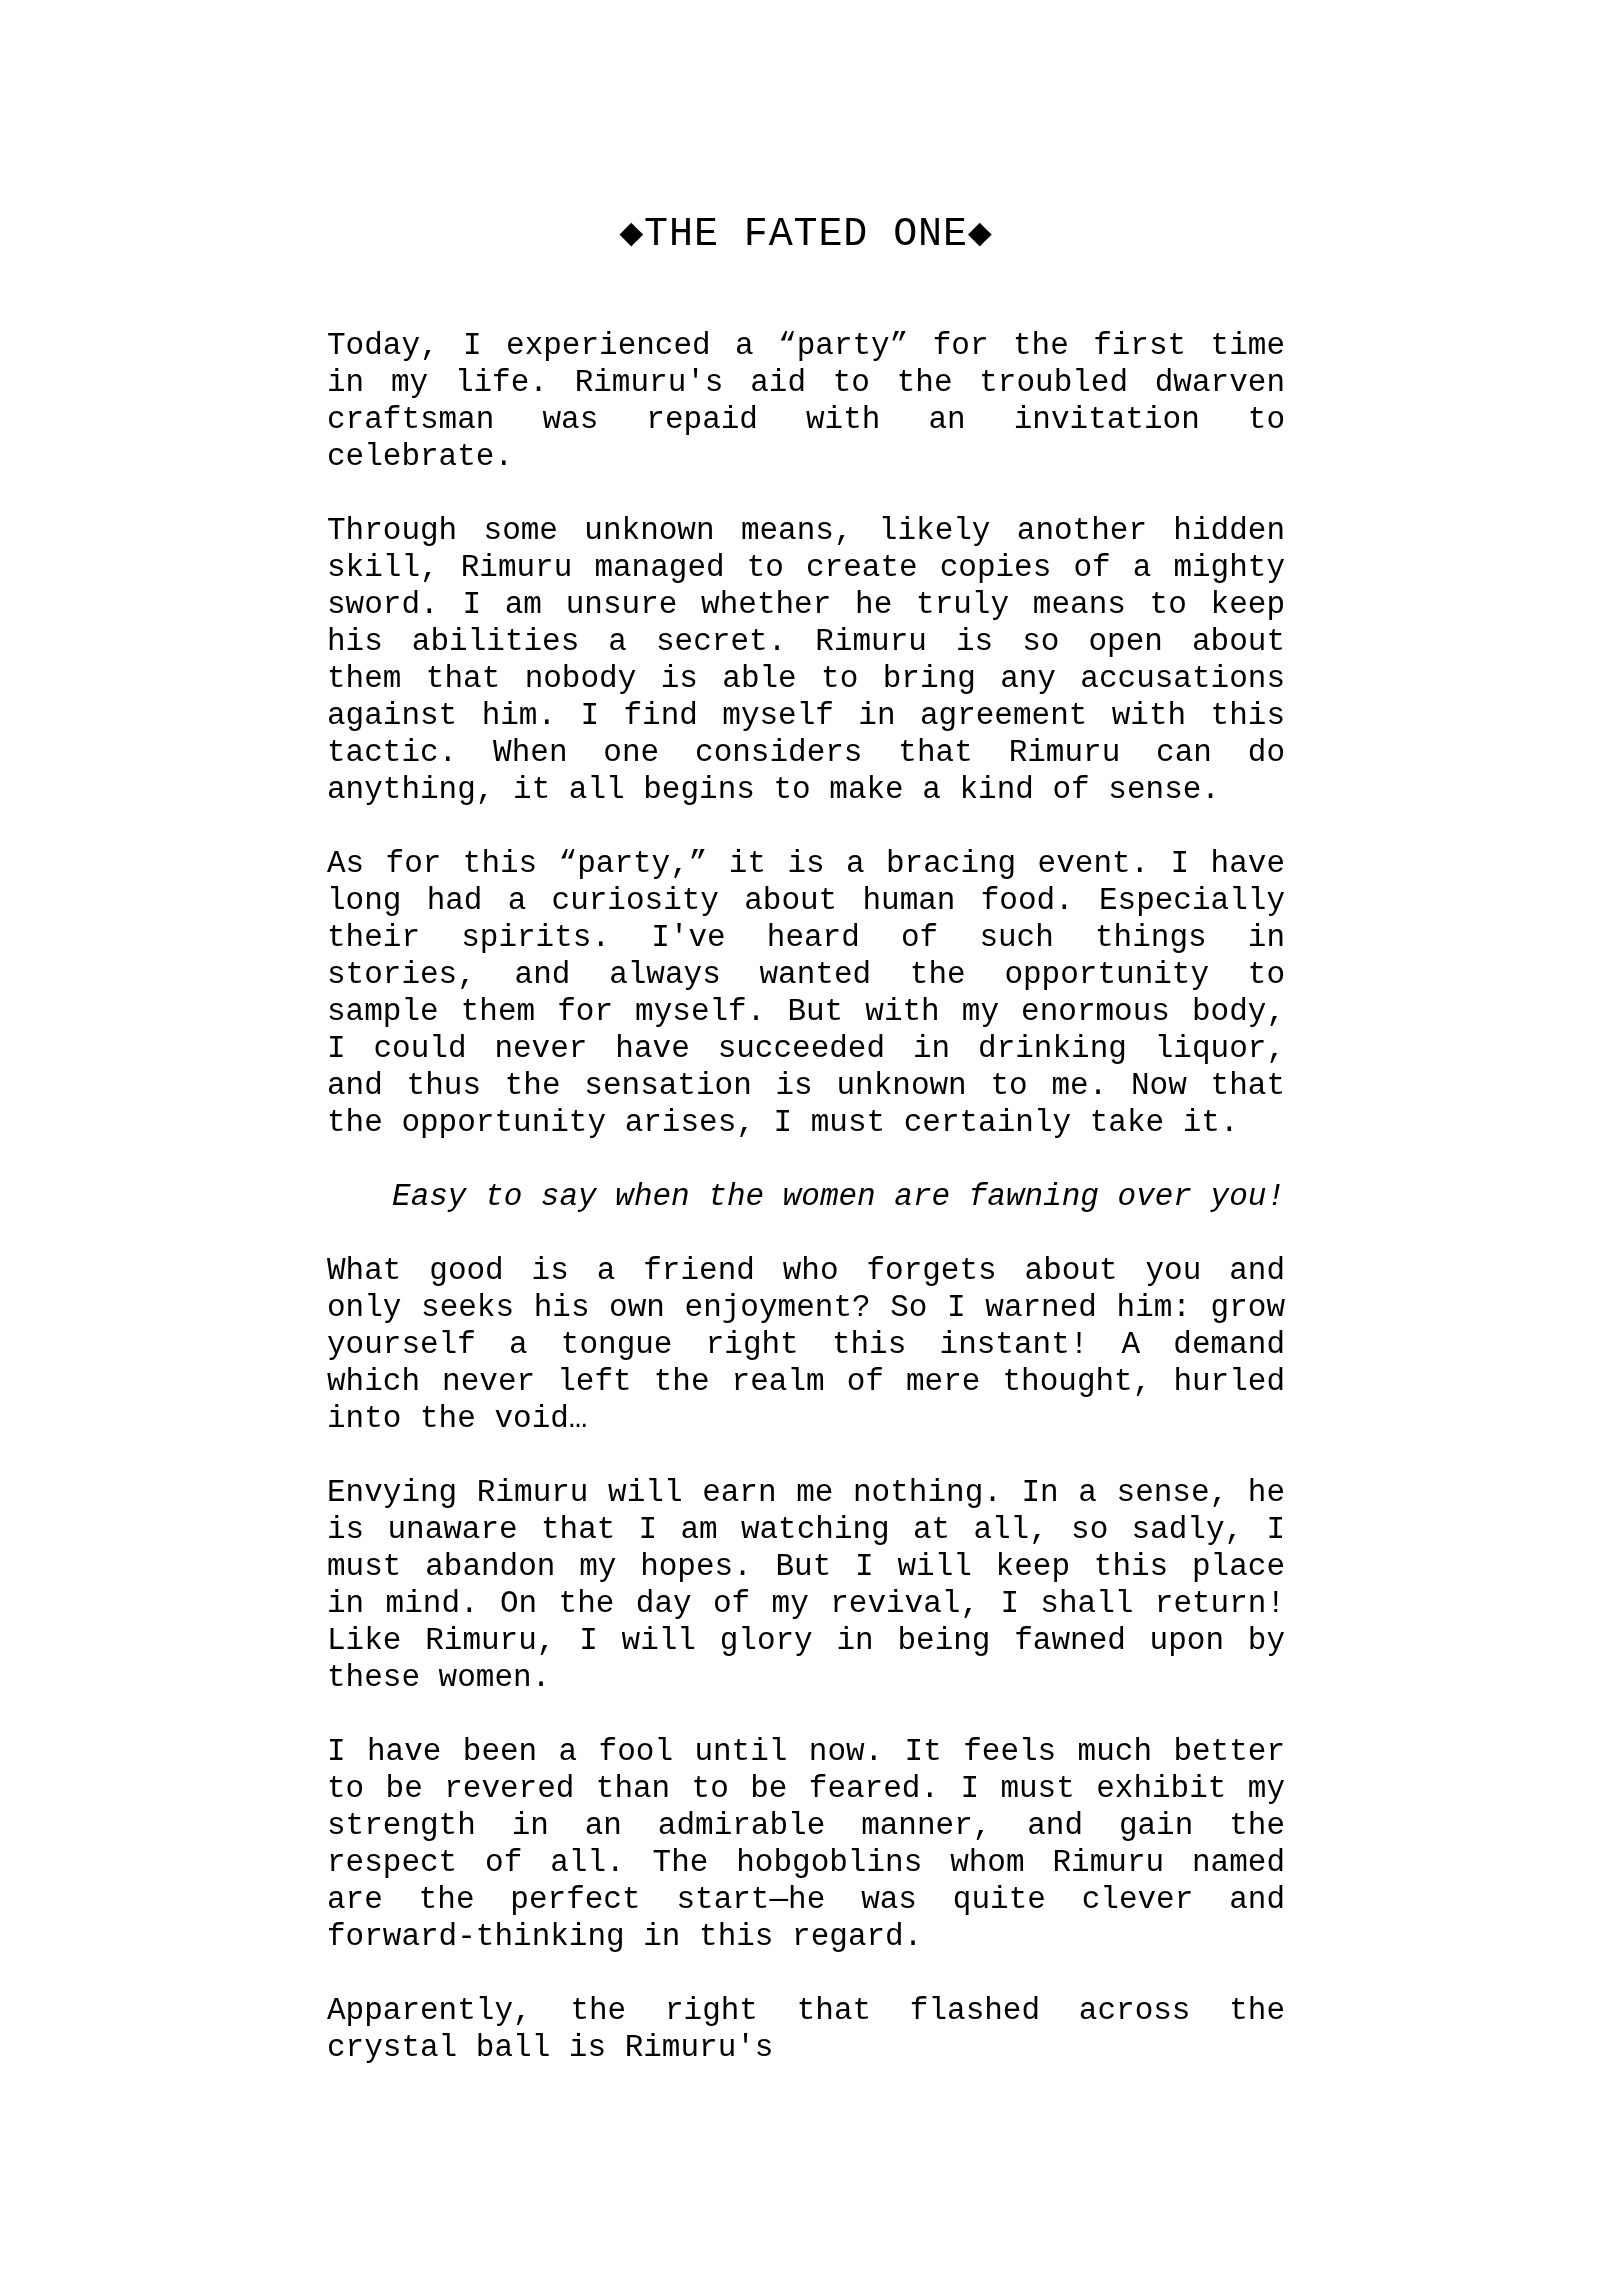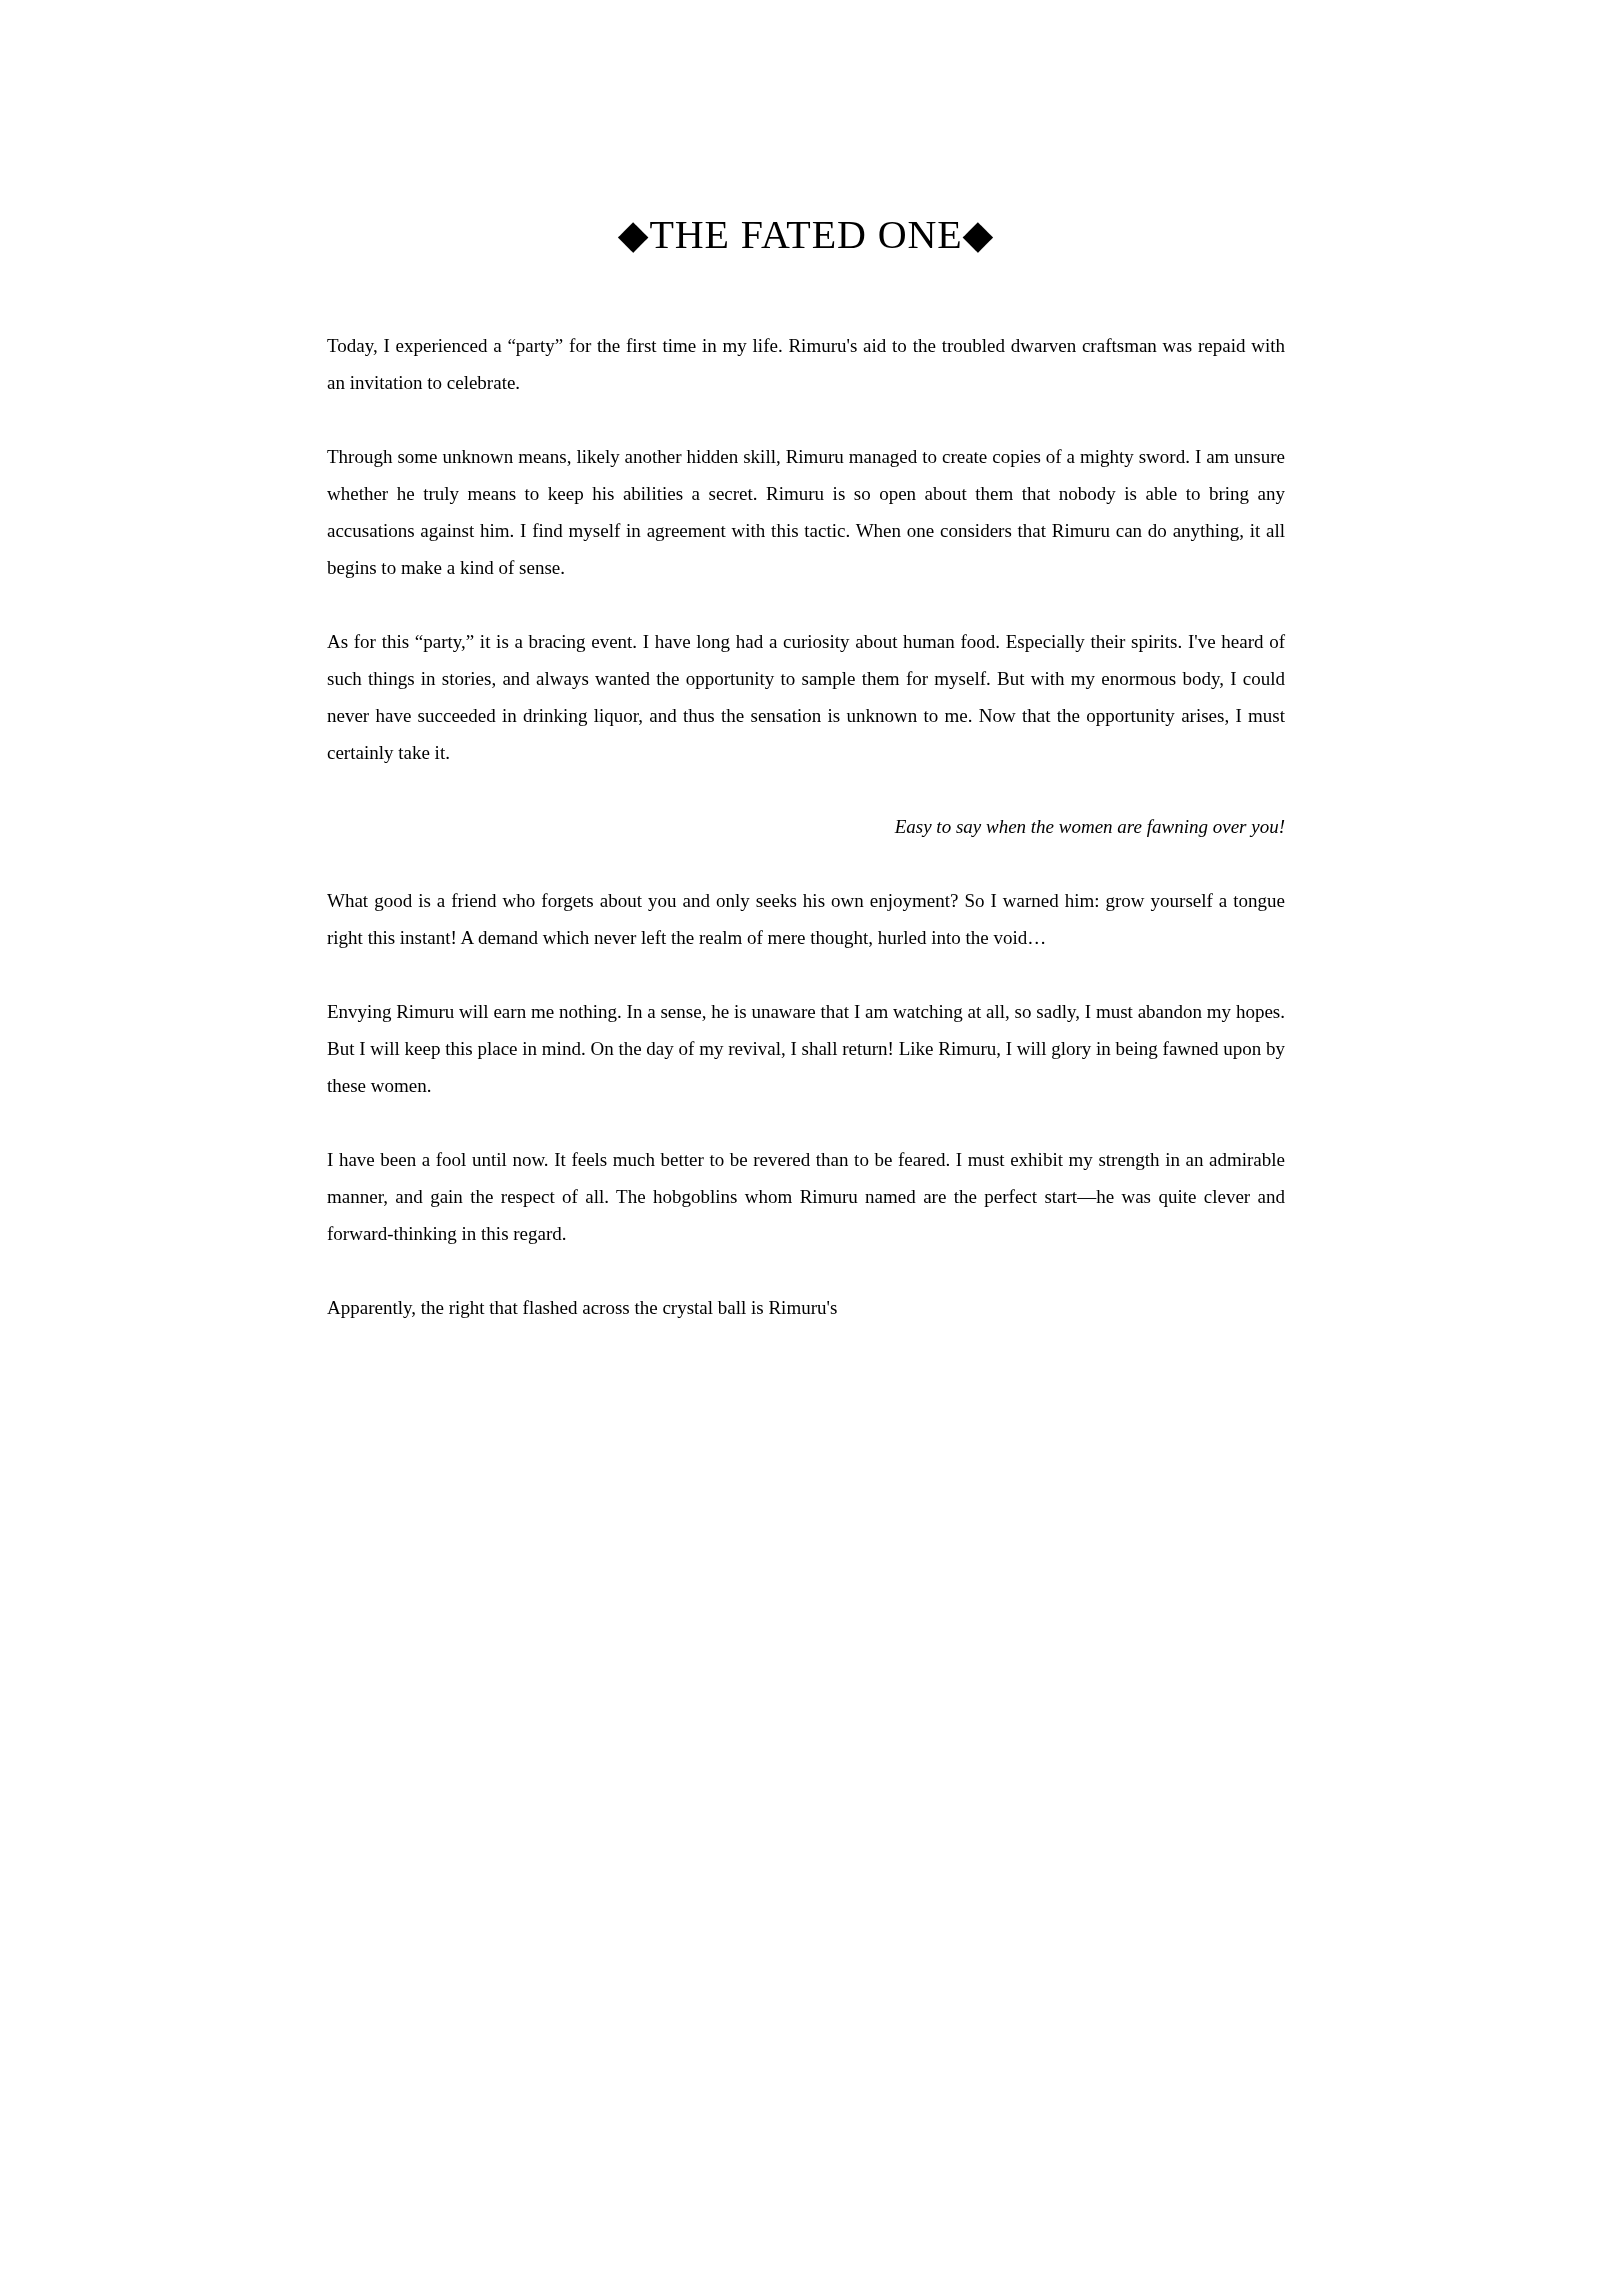--- a/index.html
+++ b/index.html
@@ -6,38 +6,38 @@
     margin: 0;
     padding: 0;
     background: #ffffff;
   }
   .page {
     position: relative;
     width: 1612px;
     height: 2295px;
     background: #ffffff;
     color: #000000;
-    font-family: Liberation Serif, serif;
+    font-family: Liberation Mono, monospace;
     overflow: hidden;
   }
   .content {
     width: 958px;
     margin: 0 auto;
     padding-top: 213px;
   }
   .chapter-title {
     font-size: 40px;
     font-weight: normal;
     text-align: center;
     letter-spacing: 0.9px;
     line-height: 1.1;
     margin: 0 0 70px 0;
   }
   .paragraphs p {
-    font-size: 19px;
+    font-size: 31px;
     line-height: 37px;
     text-align: justify;
     text-justify: inter-word;
     margin: 0 0 37px 0;
     hyphens: none;
   }
   .paragraphs p.italic {
     font-style: italic;
     text-align: right;
   }

